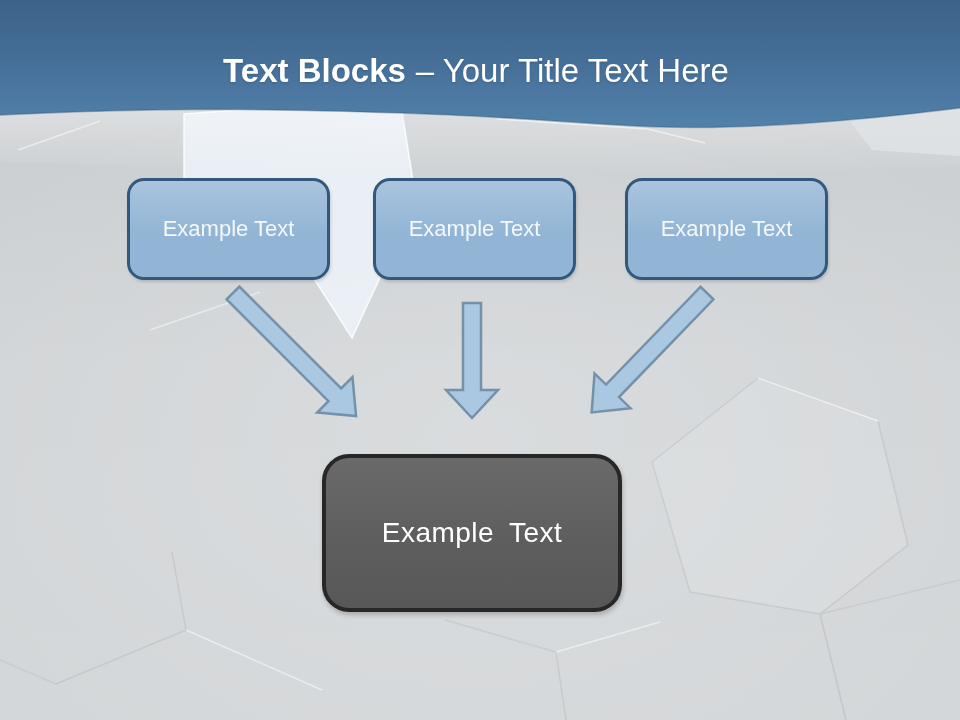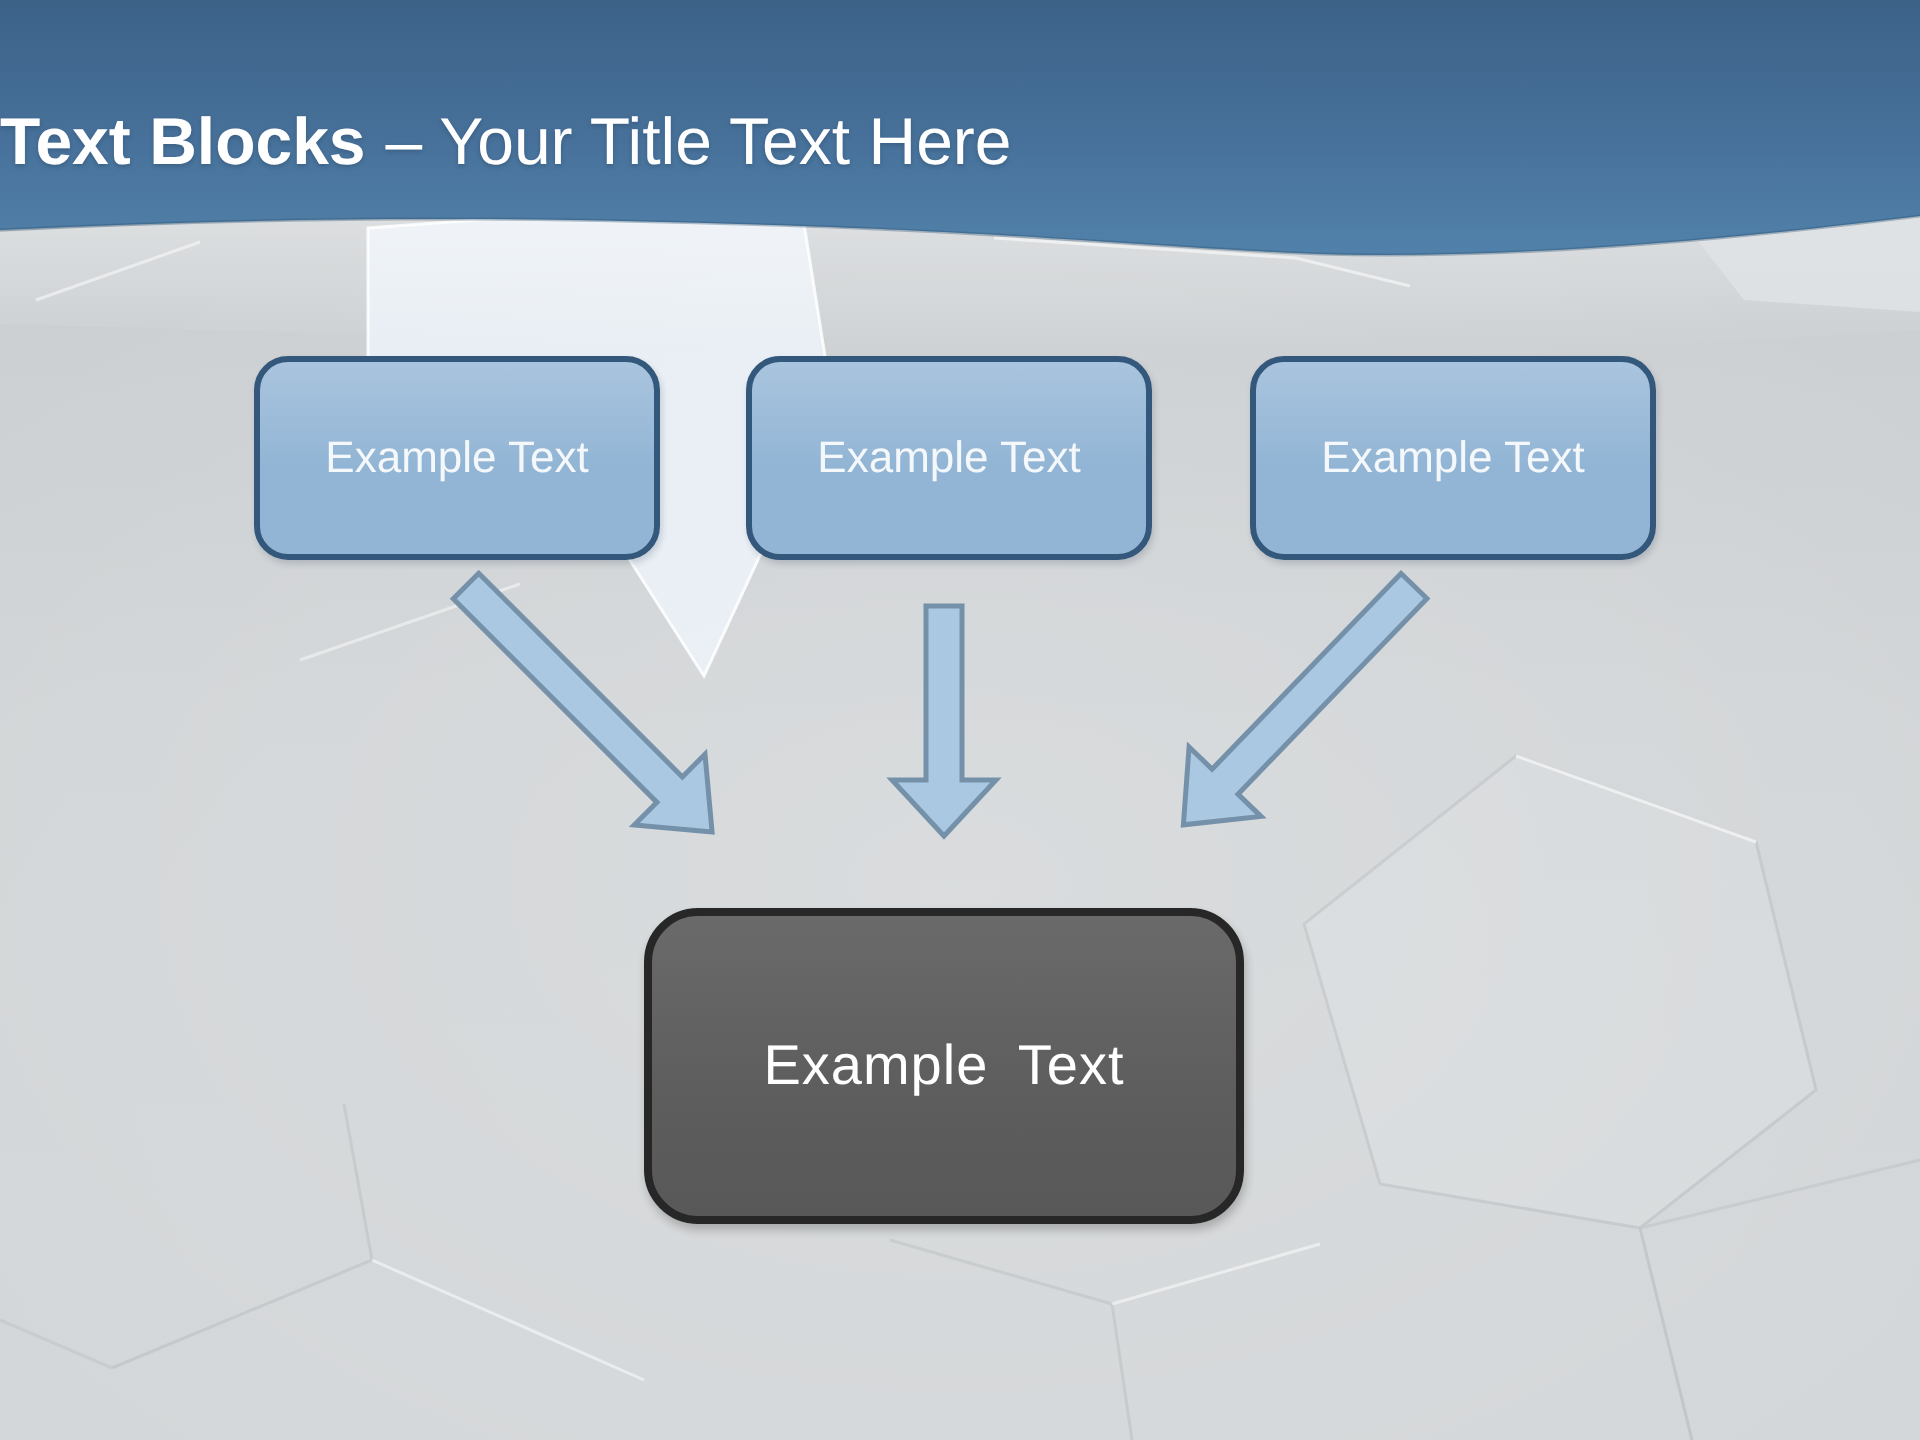--- a/index.html
+++ b/index.html
@@ -7,21 +7,21 @@
     width:960px; height:720px; overflow:hidden;
     font-family:"Liberation Sans", sans-serif;
     background:#cfd3d5;
   }
   .slide { position:relative; width:960px; height:720px; }
 
   svg.bg { position:absolute; left:0; top:0; z-index:0; }
 
   .title {
     position:absolute; top:51px; left:0; width:952px;
-    z-index:3;
+    text-align:center; z-index:3;
     color:var(--title-text,#ffffff);
     font-size:33px; line-height:40px;
     text-shadow:0 1px 2px rgba(20,40,60,.25);
   }
   .title .bold { font-weight:bold; }
   .title .rest { font-weight:400; margin-left:.30em; }
 
   .tblock {
     position:absolute; top:178px; width:203px; height:102px;
     box-sizing:border-box;

